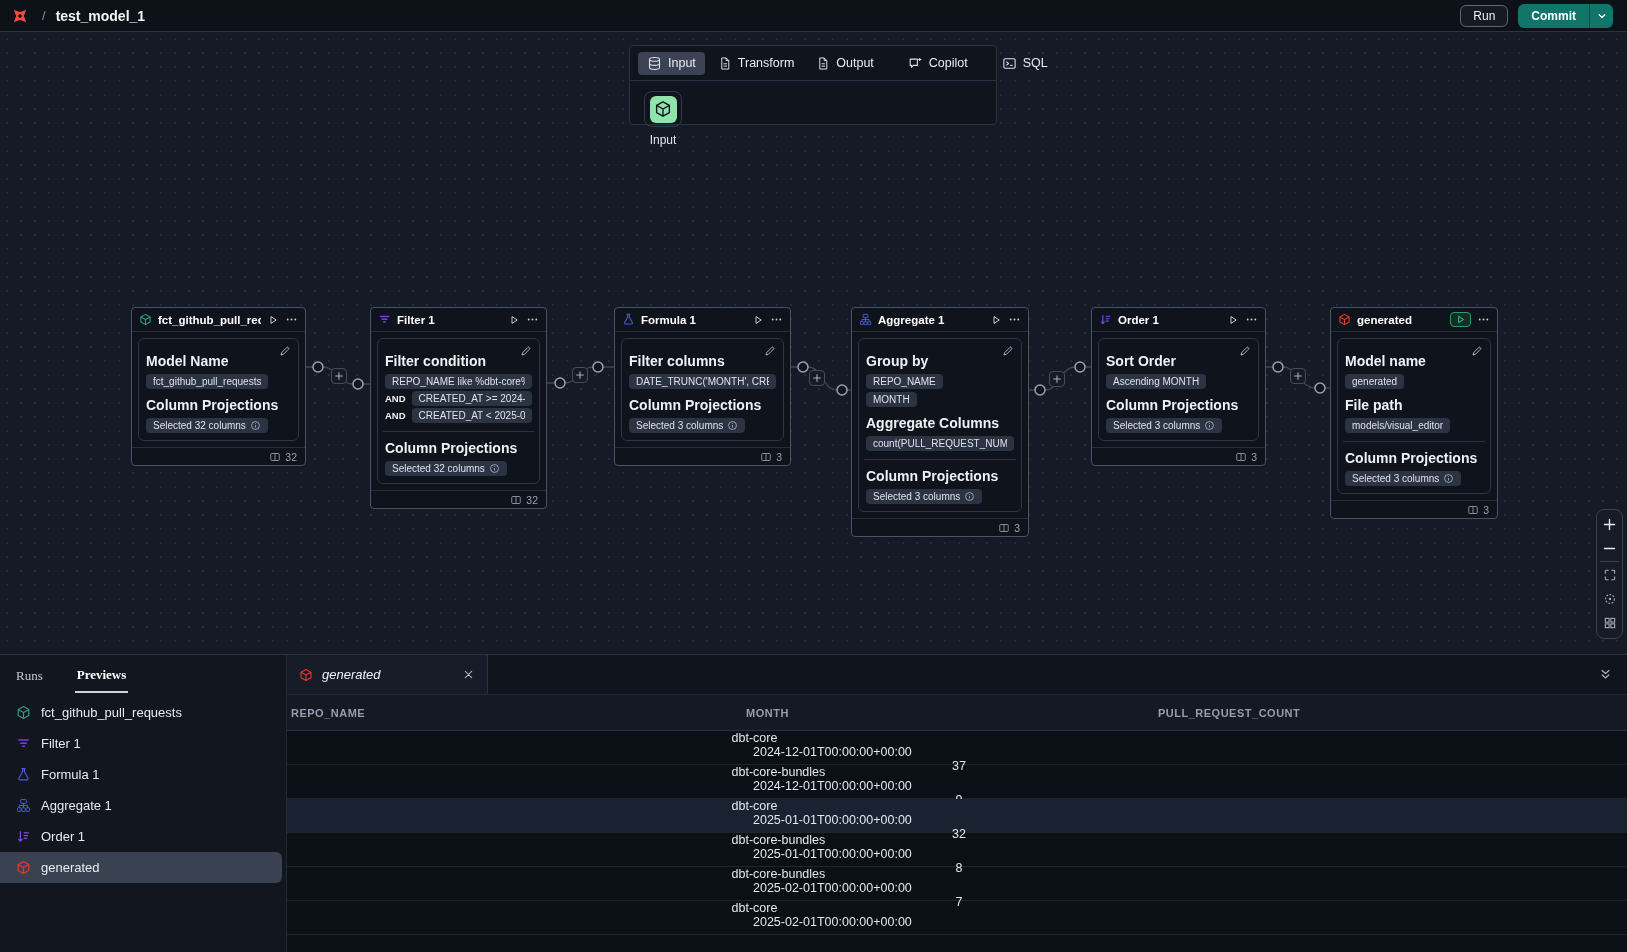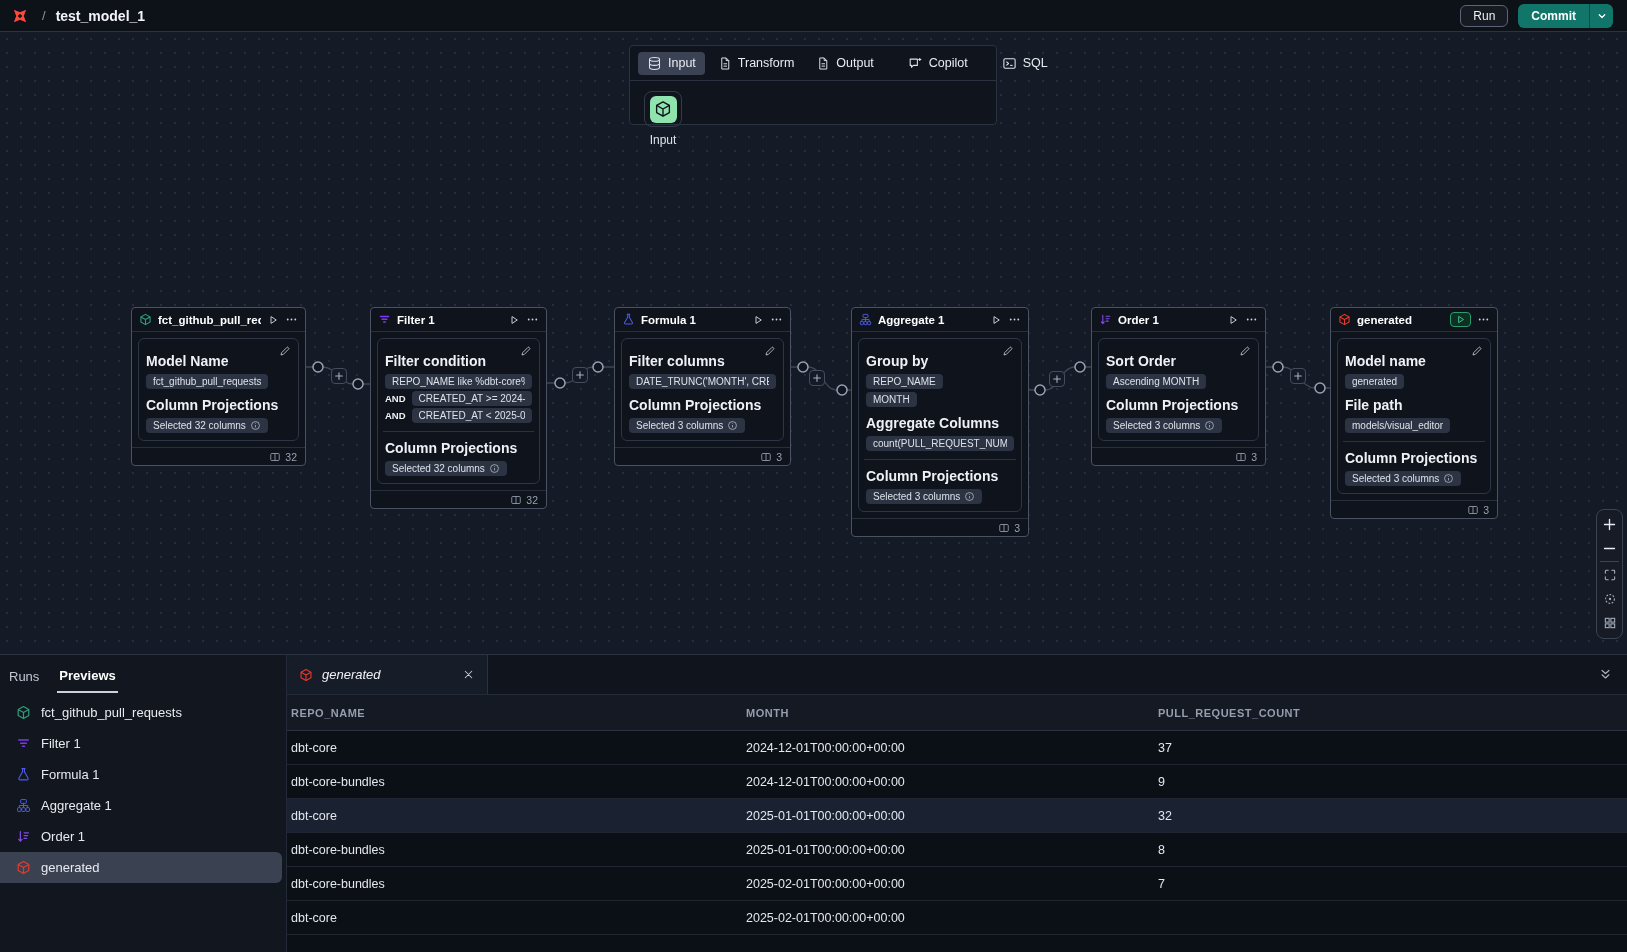--- a/index.html
+++ b/index.html
@@ -122,21 +122,21 @@
   .mapbtn.dim{ color:#aab1bf; }
   .mapdiv{ width:19px; height:1px; background:#3c4452; margin:1px 0; }
 
   
   .bottom{
     position:absolute; left:0; top:654px; width:1627px; height:298px;
     border-top:1px solid #2b3242; display:flex; background:#0b0f16;
   }
   .sidepanel{ width:287px; background:#11161f; border-right:1px solid #232a37;
     display:flex; flex-direction:column; }
-  .side-tabs{ height:40px; display:flex; align-items:center; padding:0 7px; gap:16px; }
+  .side-tabs{ height:40px; display:flex; align-items:center; padding:0 14px; gap:30px;font-family:Liberation Serif, serif; }
   .stab{ font-size:13px; color:#c3c9d4; cursor:pointer; padding:10px 2px 8px 2px; }
   .stab.active{ color:#ffffff; font-weight:700; border-bottom:2px solid #ccd2db; }
   .side-list{ flex:1; padding-top:2px; }
   .sitem{
     display:flex; align-items:center; gap:10px; height:31px; padding:0 16px;
     font-size:13px; color:#e7eaef; cursor:pointer;
   }
   .sitem.selected{ background:#3a4150; border-radius:0 6px 6px 0; margin-right:4px; }
 
   .preview-area{ flex:1; display:flex; flex-direction:column; }
@@ -149,21 +149,21 @@
   .preview-tab-label{ font-size:13px; font-style:italic; color:#f0f2f6; flex:1; }
   .tab-close{ color:#c8cdd6; display:flex; cursor:pointer; }
   .collapse-btn{ position:absolute; right:14px; top:0; bottom:0; display:flex; align-items:center;
     color:#aab1bf; cursor:pointer; }
 
   .datatable{ flex:1; display:flex; flex-direction:column; overflow:hidden; }
   .thead{ height:36px; background:#141924; border-bottom:1px solid #2a3140;
     display:flex; align-items:center; padding-left:4px;
     font-size:11px; font-weight:700; letter-spacing:.5px; color:#959dae; }
   .trow{ height:34px; border-bottom:1px solid #1f2531; display:flex; align-items:center;
-    padding-left:4px; font-size:12.5px; color:#e4e7ee; }
+    padding-left:4px; font-size:12.5px; color:#e4e7ee;flex-direction:column; }
   .trow.hl{ background:#1a2130; }
   .c1{ width:455px; padding-left:0; } .c2{ width:412px; } .c3{ flex:1; }
 </style>
 </head>
 <body>
 
 <div class="topbar">
   <span>
     <svg width="20" height="20" viewBox="0 0 24 24">
       <path d="M12 1.5 L15.2 8.8 L22.5 12 L15.2 15.2 L12 22.5 L8.8 15.2 L1.5 12 L8.8 8.8 Z" transform="rotate(45 12 12)" fill="#ff4a3b"></path>

